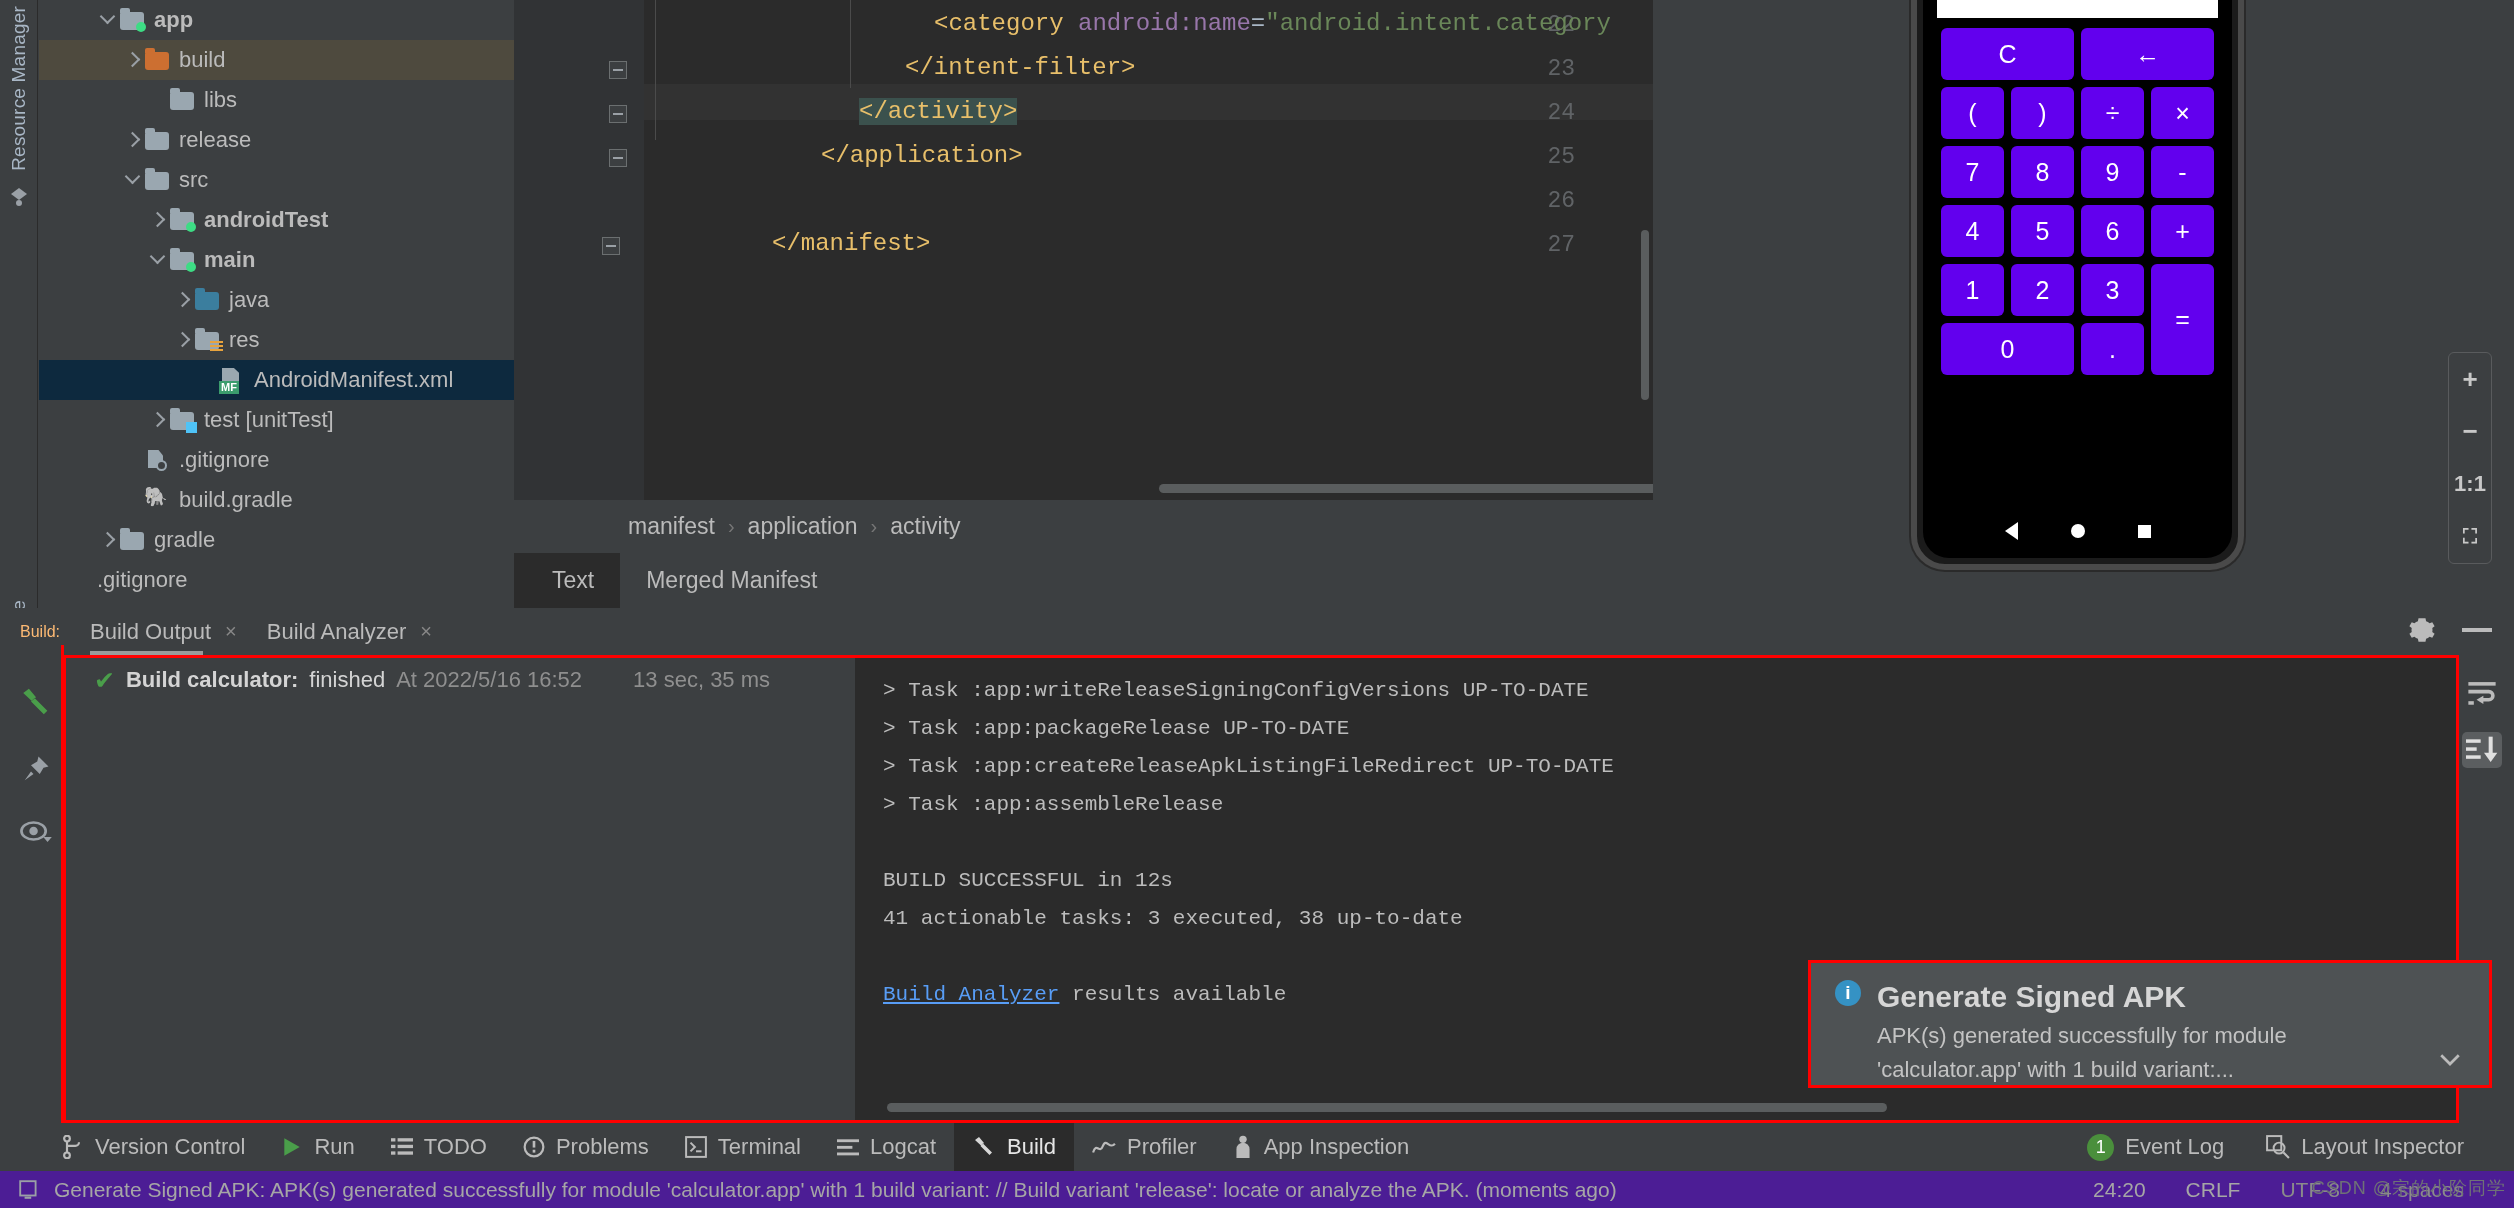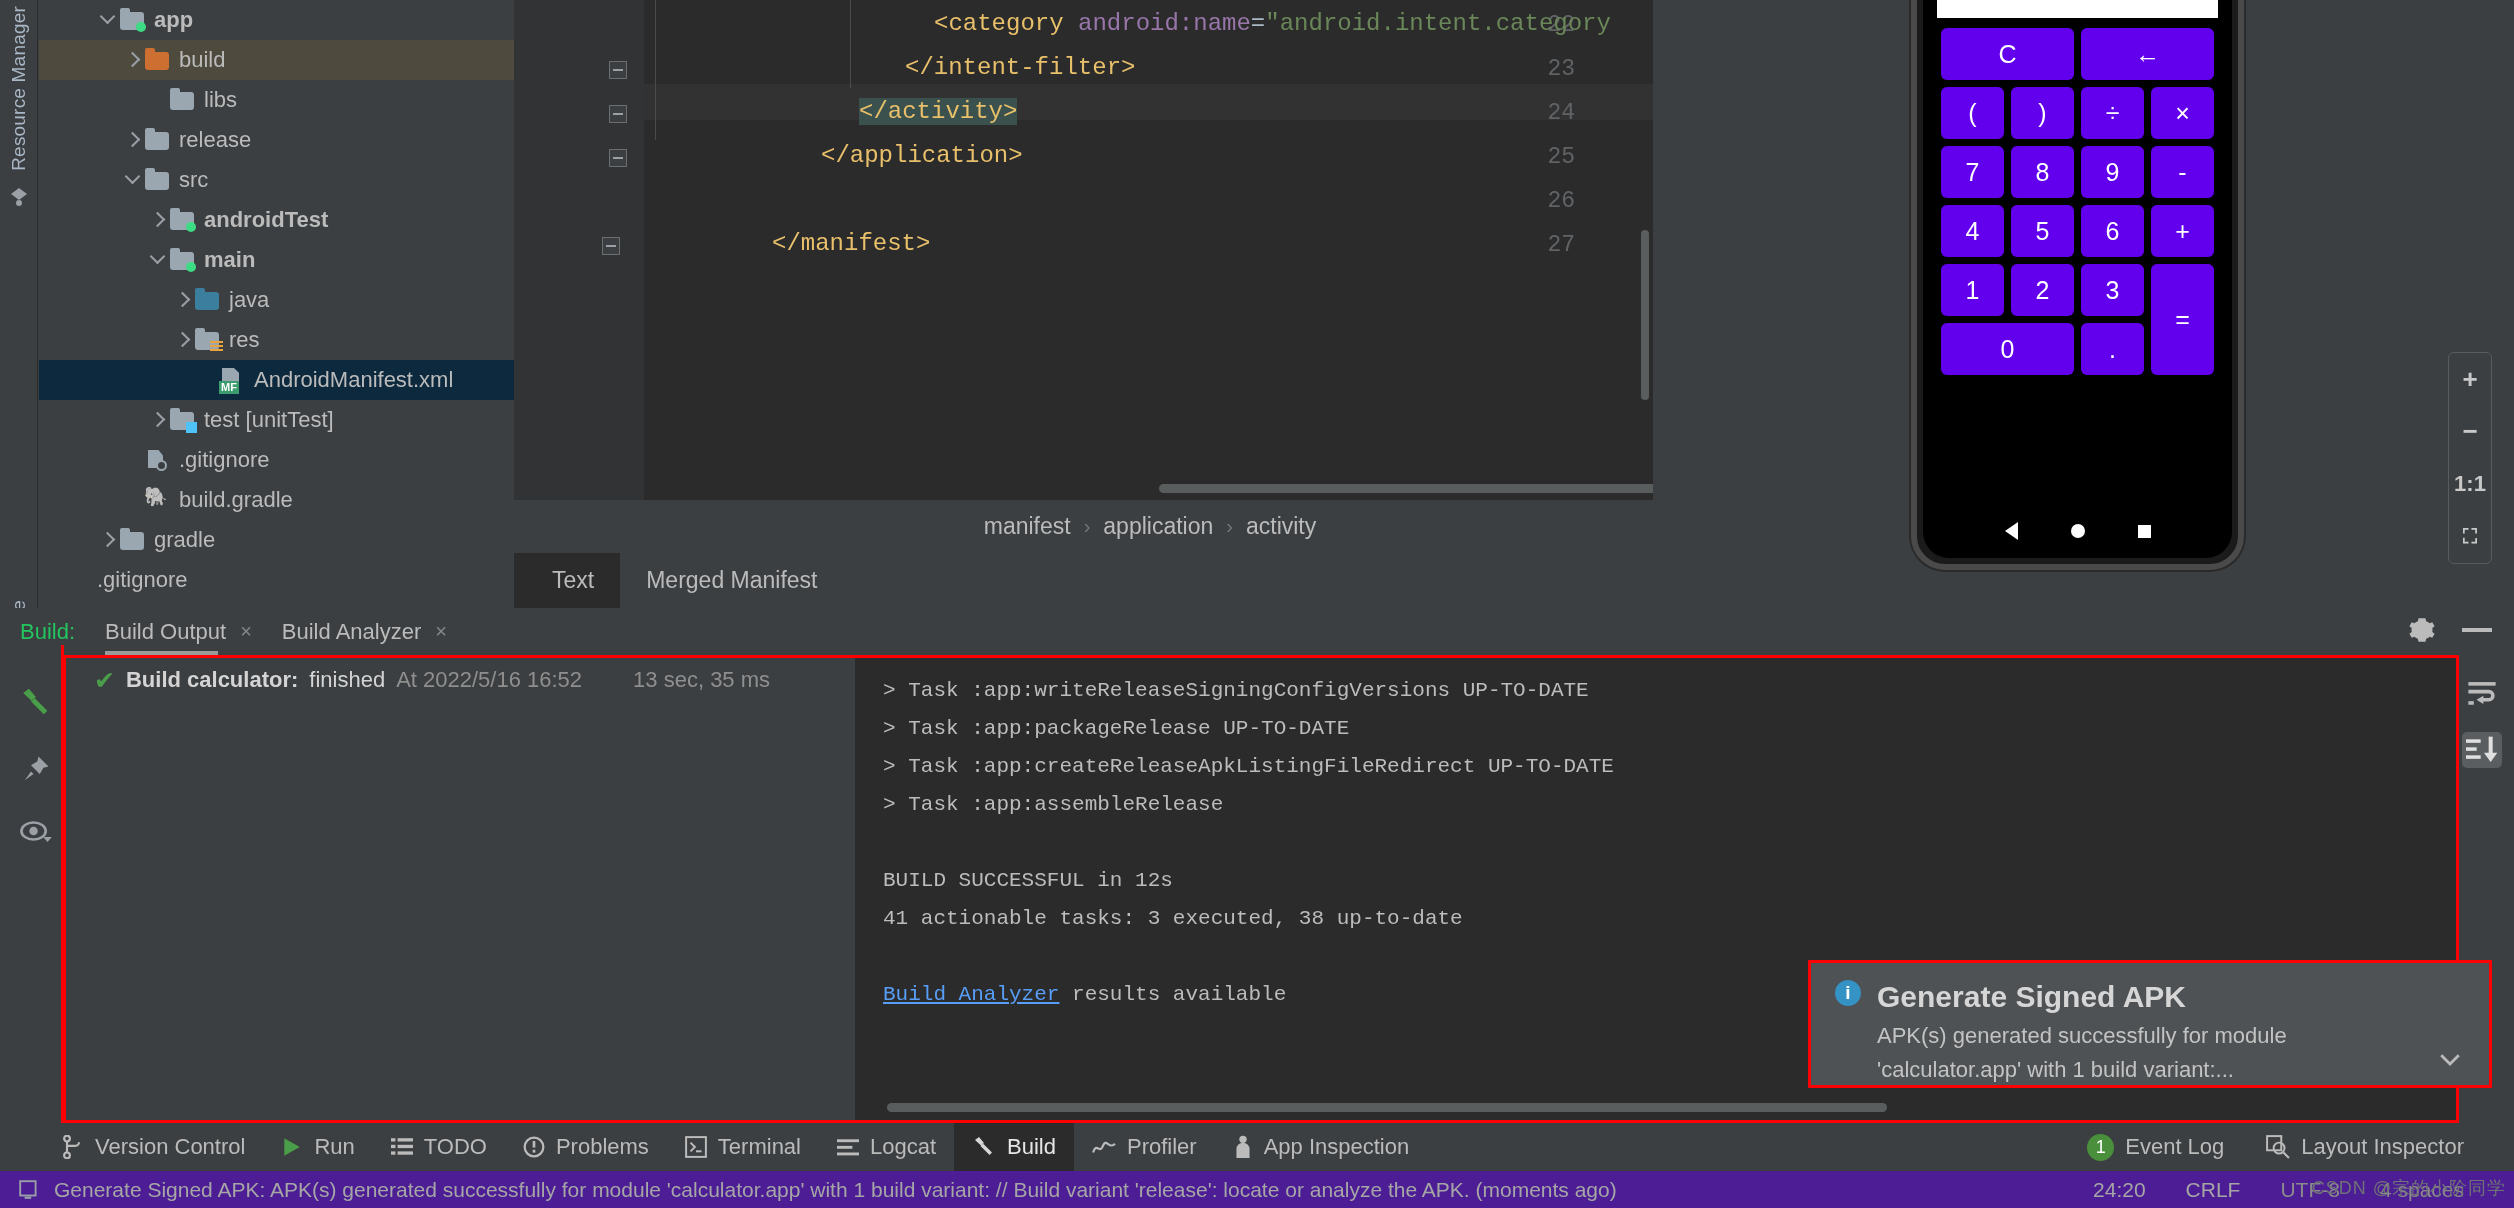--- a/index.html
+++ b/index.html
@@ -77,23 +77,23 @@
   .eq { color:#a9b7c6; }
   .sel-code { background:#3b514d; }
   .caretline { position:absolute; left:130px; right:0; height:36px; background:#323232; }
   .indentguide { position:absolute; width:1px; background:#4b4b4b; }
   #vscroll { position:absolute; right:4px; top:230px; width:8px; height:170px;
     background:#5a5d5e; border-radius:4px; }
   #hscroll { position:absolute; left:645px; bottom:7px; width:765px; height:9px;
     background:#5a5d5e; border-radius:5px; }
 
   
-  #breadcrumb { position:absolute; left:514px; top:500px; width:1139px; height:53px;
+  #breadcrumb { position:absolute; left:495px; top:500px; width:1139px; height:53px;
     background:#3c3f41; display:flex; align-items:center; padding-left:133px;
-    font-size:23px; color:#bbbbbb;justify-content:center; }
+    font-size:23px; color:#bbbbbb; }
   .crumb-sep { margin:0 13px; color:#777; font-size:20px; }
   #etabs { position:absolute; left:514px; top:553px; width:1139px; height:55px;
     background:#3c3f41; display:flex; align-items:center; }
   .etab { height:55px; display:flex; align-items:center; padding:0 26px; font-size:23px;
     color:#bbbbbb; }
   .etab.active { background:#2b2b2b; }
 
   
   #preview { position:absolute; left:1653px; top:0; width:861px; height:608px;
     background:#3c3f41; }
@@ -120,21 +120,21 @@
     border:1px solid #595b5d; border-radius:6px; background:#3c3f41;
     display:flex; flex-direction:column; align-items:center; }
   .zbtn { flex:1; width:100%; display:flex; align-items:center; justify-content:center;
     color:#c8c8c8; font-size:26px; font-weight:bold; }
 
   
   #buildwin { position:absolute; left:0; top:608px; width:2514px; height:515px;
     background:#3c3f41; }
   #build-head { position:absolute; left:0; top:0; width:2514px; height:47px;
     display:flex; align-items:center; }
-  #build-head .bl { margin-left:20px; font-size:22px; color:#22c55e; }
+  #build-head .bl { margin-left:20px; font-size:16px; color:#fdba74; }
   .btab { margin-left:30px; font-size:22px; color:#bbbbbb; position:relative;
     display:flex; align-items:center; height:47px; }
   .btab.active::after { content:""; position:absolute; left:0; right:34px; bottom:0;
     height:4px; background:#9a9a9a; }
   .btab .x { margin-left:14px; color:#888; font-size:20px; }
   #build-actions { position:absolute; right:22px; top:8px; display:flex; gap:26px;
     align-items:center; }
   #build-left-icons { position:absolute; left:5px; top:60px; width:62px; height:280px;
     display:flex; flex-direction:column; align-items:center; gap:34px; padding-top:18px; }
   #build-body { position:absolute; left:63px; top:47px; right:55px; bottom:0;

